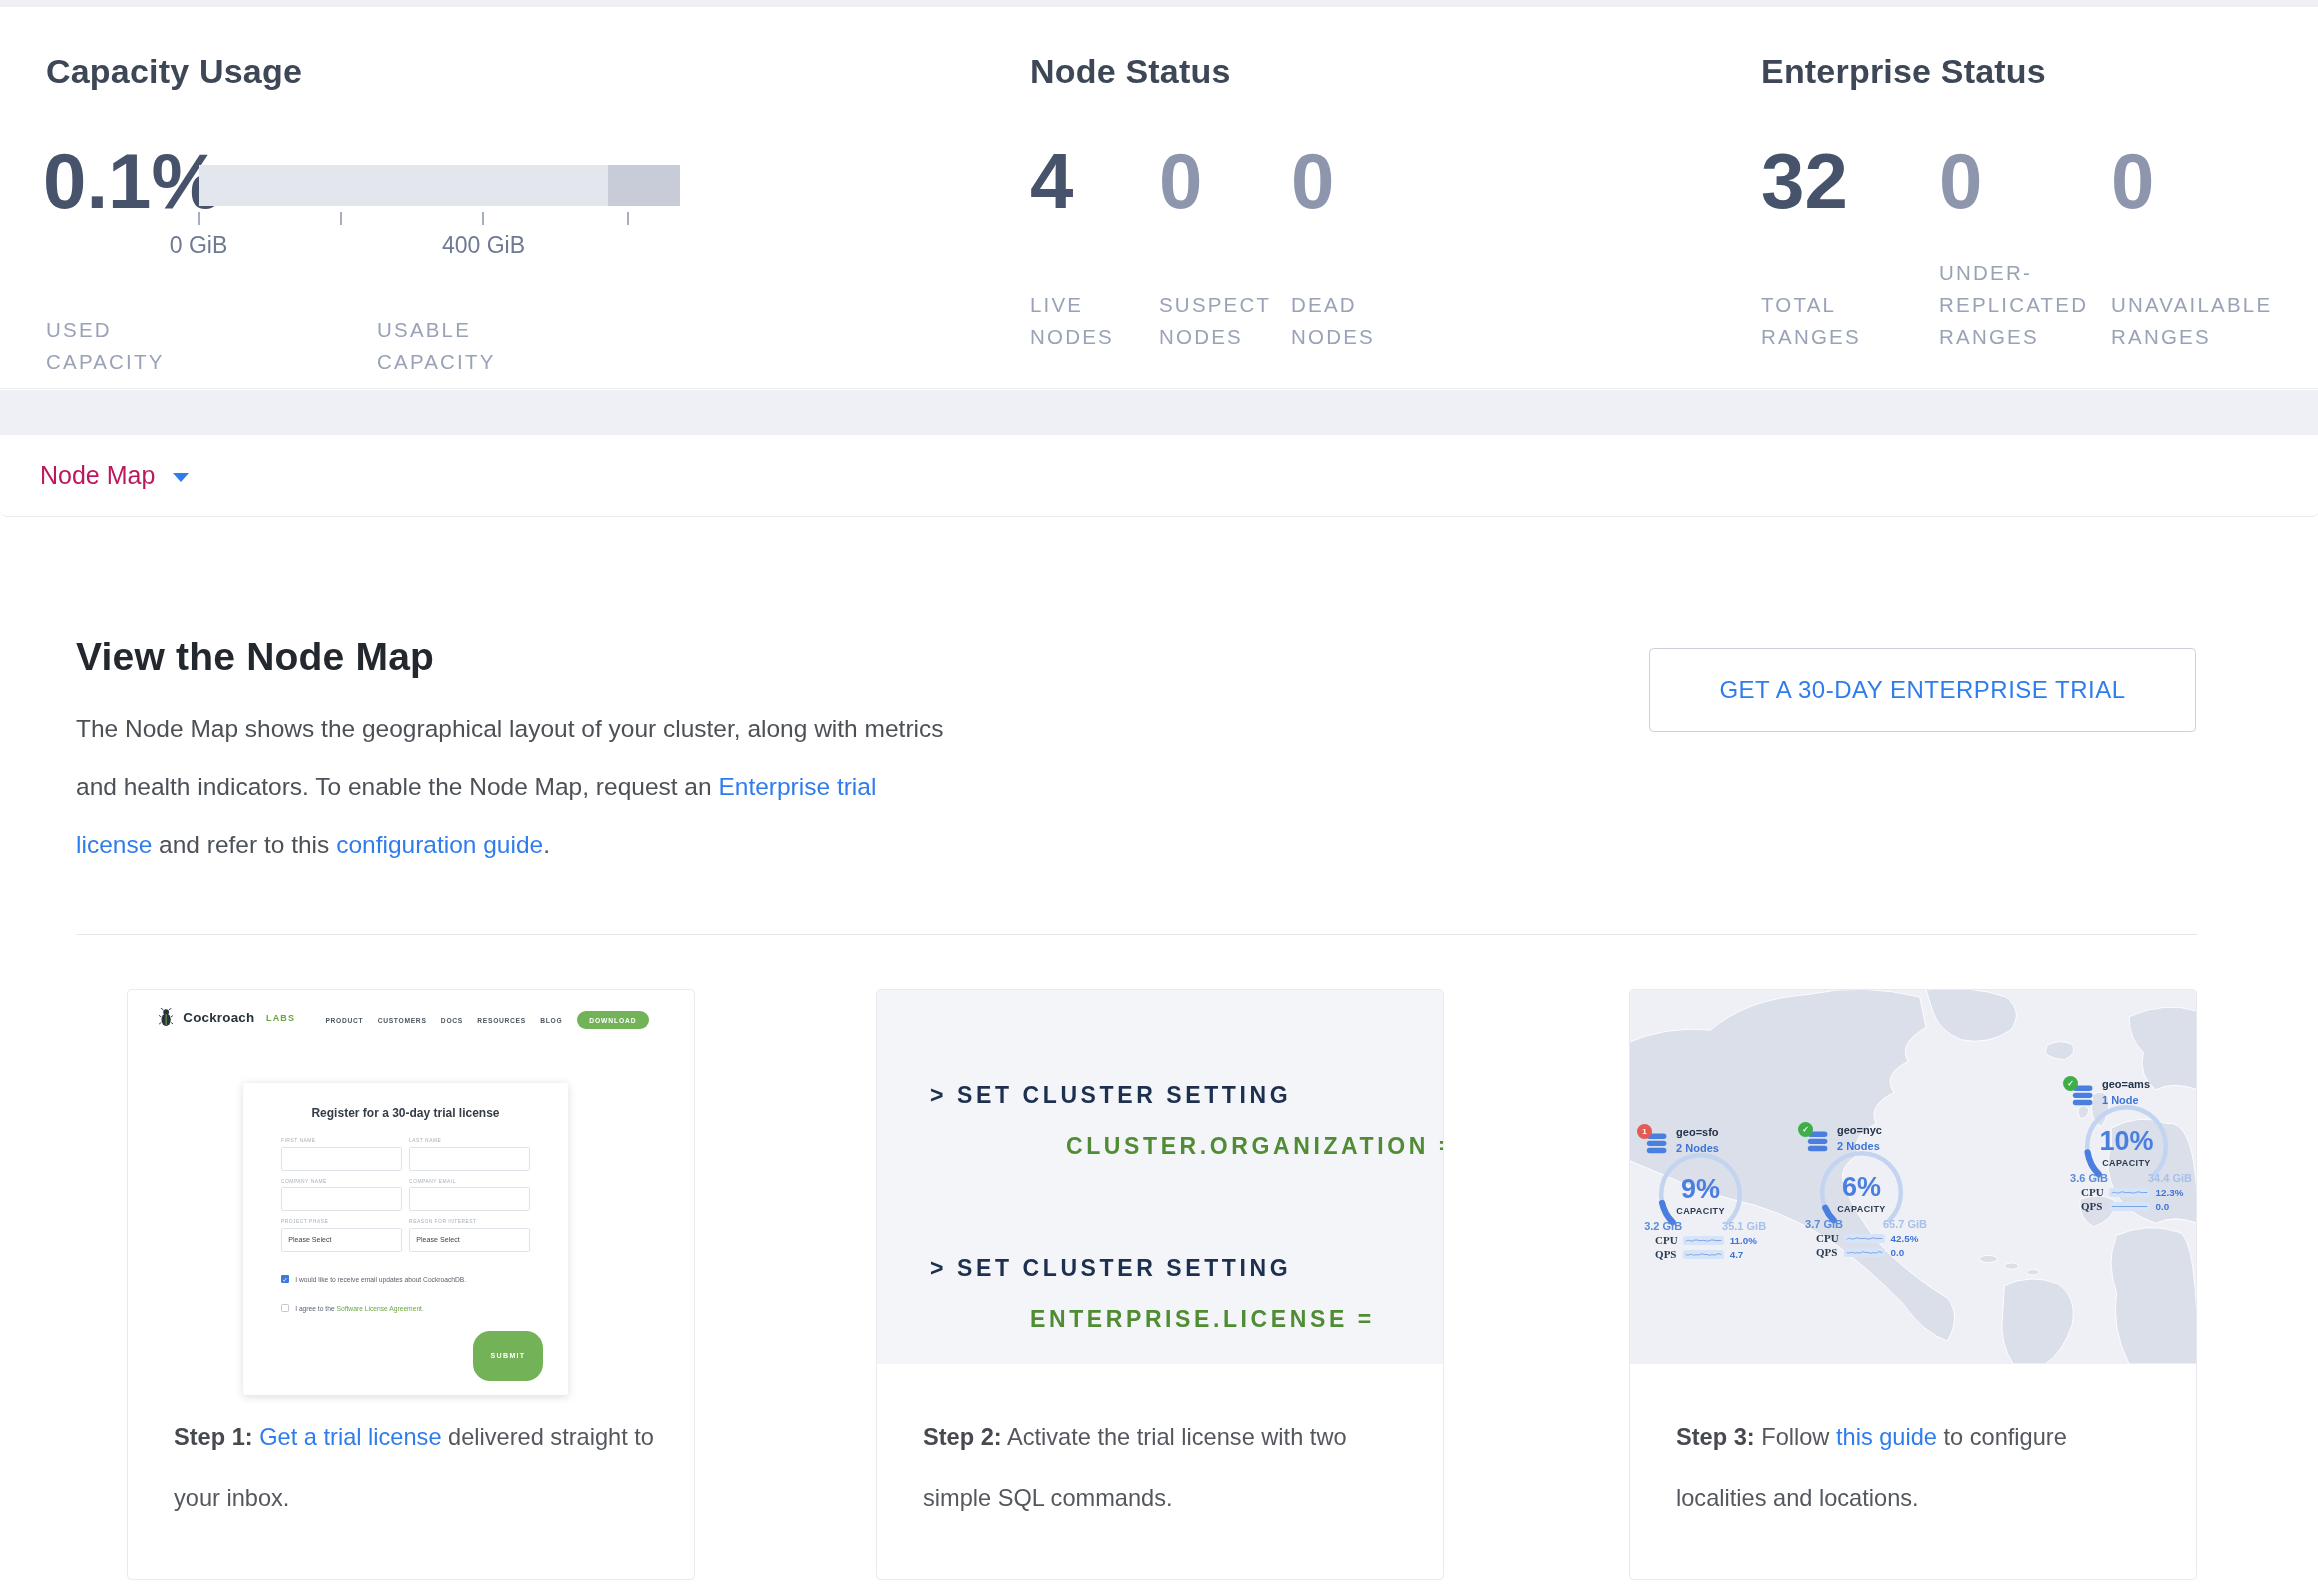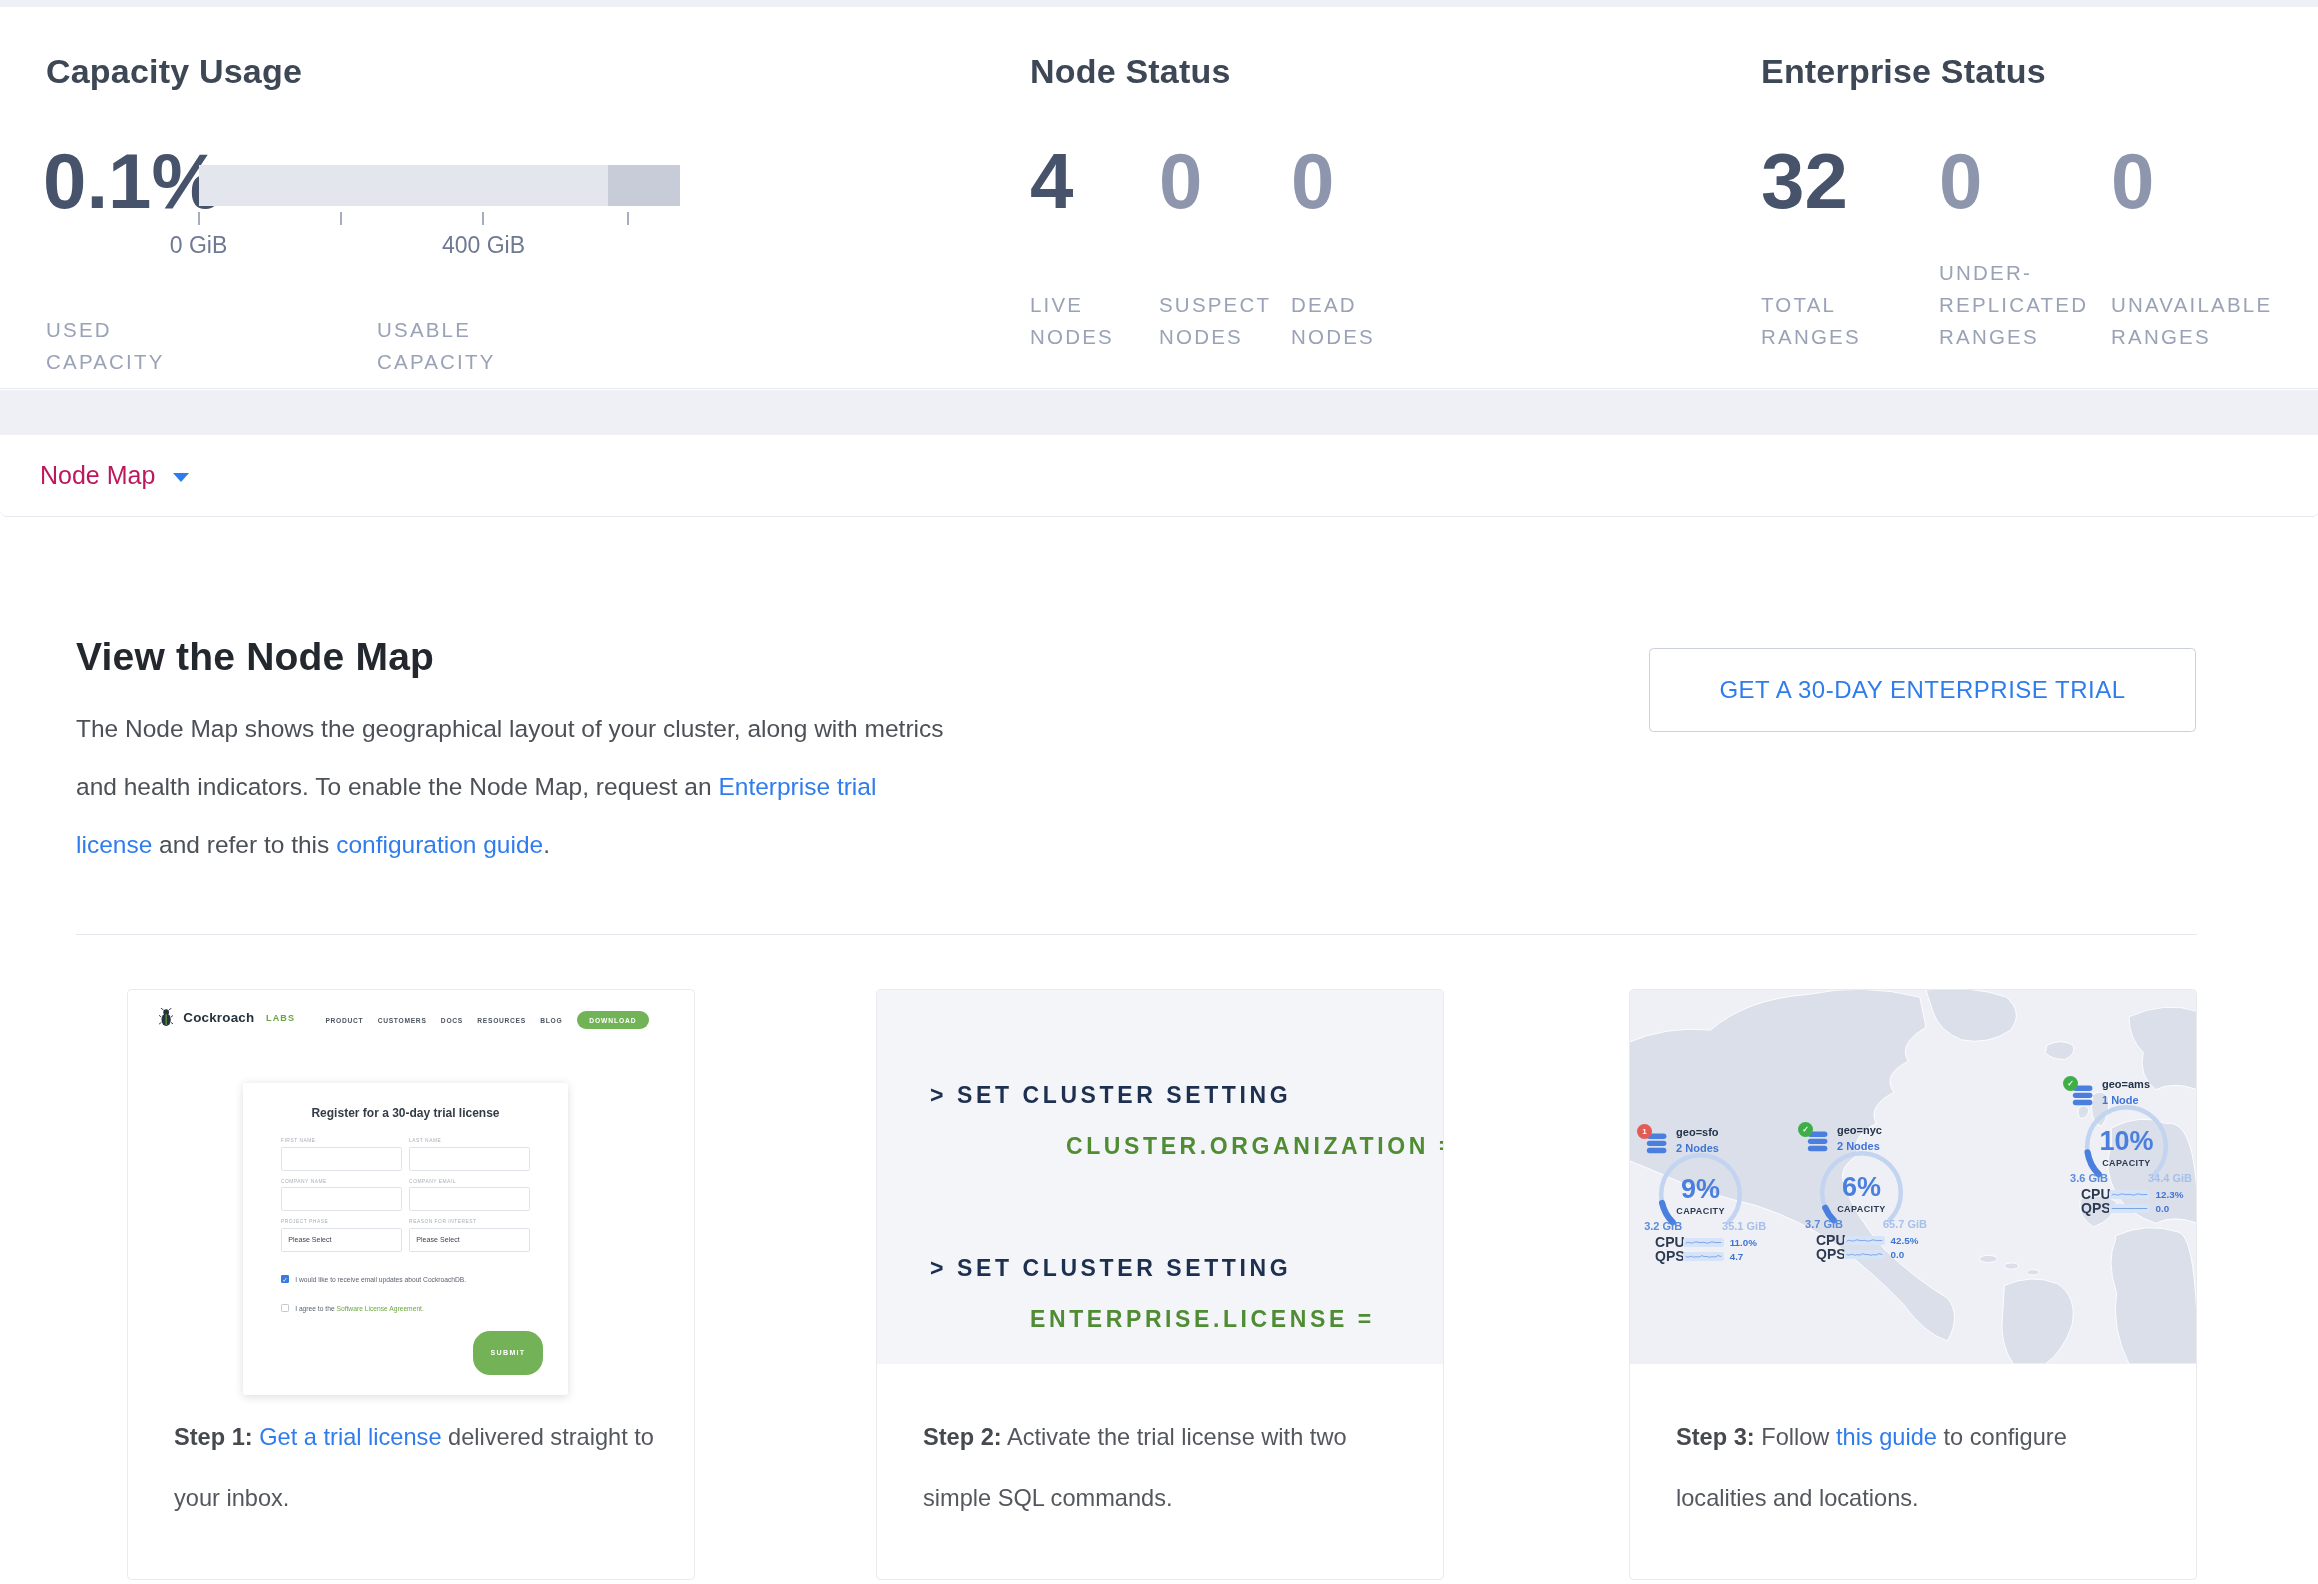--- a/index.html
+++ b/index.html
@@ -64,21 +64,21 @@
                  column-gap:7.1px; row-gap:8px; }
   .mini-field-label { font-size:4.9px; letter-spacing:0.5px; color:#a7aeb8; margin-bottom:3.6px; }
   .mini-input { height:24px; border:0.9px solid #dfe2e8; border-radius:1.8px; background:#fff;
                 font-size:7.1px; color:#3c4450; line-height:22px; padding-left:6.2px; }
   .mini-check-row { position:absolute; left:38px; display:flex; align-items:center; gap:6.2px; }
   .mini-checkbox { width:8px; height:8px; border-radius:1.3px; flex:0 0 auto; display:flex; align-items:center; justify-content:center; }
   .mini-checkbox.checked { background:#3b7ae0; color:#fff; font-size:6.2px; }
   .mini-checkbox.empty { border:0.9px solid #c3c9d2; background:#fff; }
   .mini-check-text { font-size:6.7px; color:#5a6270; }
   .mini-green-link { color:#6aa53f; }
-  .mini-submit { position:absolute; right:25px; top:248px; width:70px; height:44px; border-radius:17px;
+  .mini-submit { position:absolute; right:25px; top:248px; width:70px; height:50px; border-radius:17px;
                  background:#74b257; color:#fff; font-size:7.1px; font-weight:700; letter-spacing:1.3px;
                  display:flex; align-items:center; justify-content:center; }
 
   
   .code-area { position:absolute; left:0; top:0; width:568px; height:374px; background:#f4f5f8; }
   .code-cmd { position:absolute; font-size:23px; font-weight:700; letter-spacing:3.6px; color:#1d3050; white-space:nowrap; }
   .code-arg { position:absolute; font-size:23px; font-weight:700; letter-spacing:3.6px; color:#4f8c33; white-space:nowrap; }
 
   
   .map-area { position:absolute; left:0; top:0; width:568px; height:374px; background:#eef0f6; }
@@ -92,21 +92,21 @@
   .loc-count { position:absolute; left:39px; top:19.6px; font-size:11px; font-weight:700; color:#3f74d6; white-space:nowrap; }
   .loc-ring { position:absolute; left:17px; top:26px; }
   .loc-pct { position:absolute; left:17px; top:52px; width:93px; text-align:center;
              font-size:27px; font-weight:700; color:#4a7fe0; }
   .loc-caplabel { position:absolute; left:17px; top:84px; width:93px; text-align:center;
                   font-size:9px; font-weight:700; letter-spacing:0.4px; color:#2b3a52; }
   .loc-used { position:absolute; left:7.1px; top:98px; font-size:11px; font-weight:700; color:#5b8bd8; white-space:nowrap; }
   .loc-total { position:absolute; left:70px; top:98px; width:59px; text-align:right;
                font-size:11px; font-weight:700; color:#a6c0ea; white-space:nowrap; }
   .loc-row { position:absolute; left:18px; display:flex; align-items:center; gap:5.3px; }
-  .loc-row-label { font-size:14px; font-weight:800; color:#2b3a52; width:23px; }
+  .loc-row-label { font-size:11px; font-weight:800; color:#2b3a52; width:23px;font-family:Liberation Serif, serif; }
   .loc-row-value { font-size:9.8px; font-weight:700; color:#3f74d6; }
   .spark { border-radius:1.8px; }
 </style>
 </head>
 <body>
 
 <div class="abs top-strip"></div>
 
 <section class="abs stats-panel">
 

